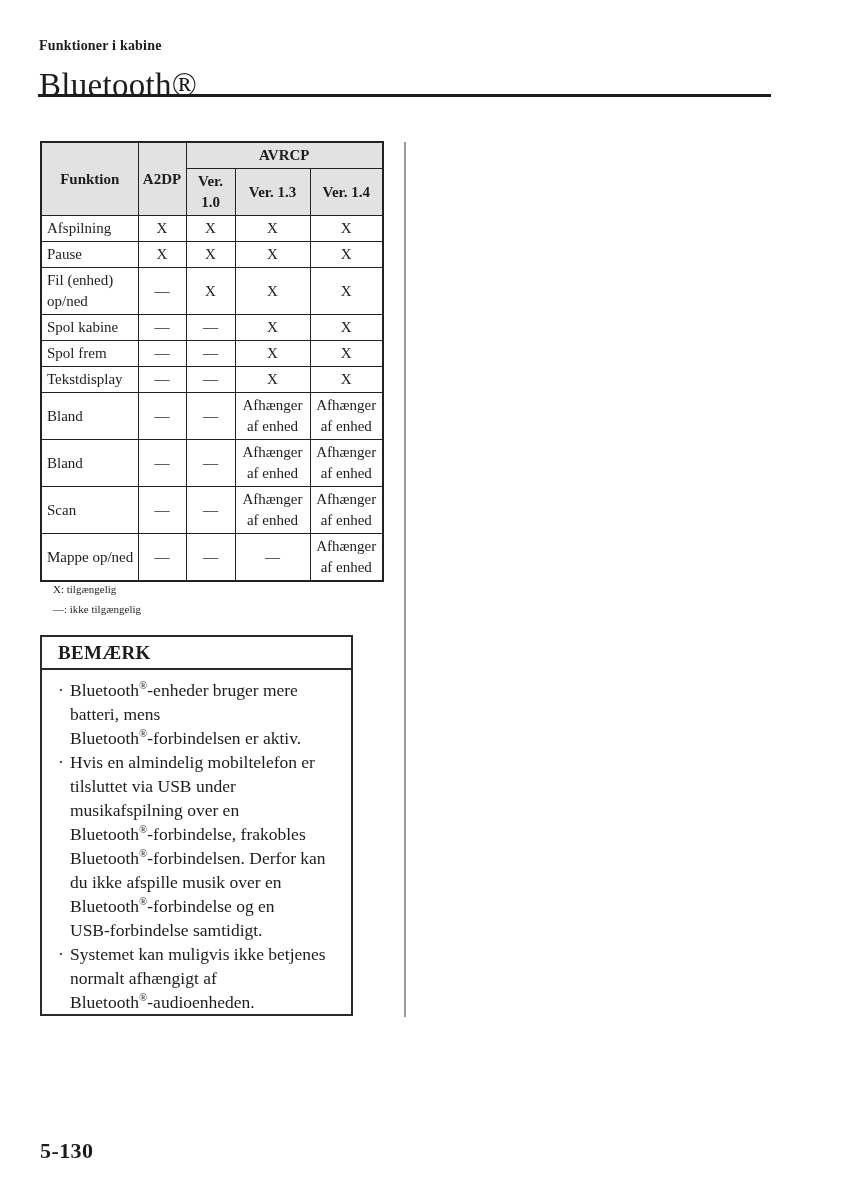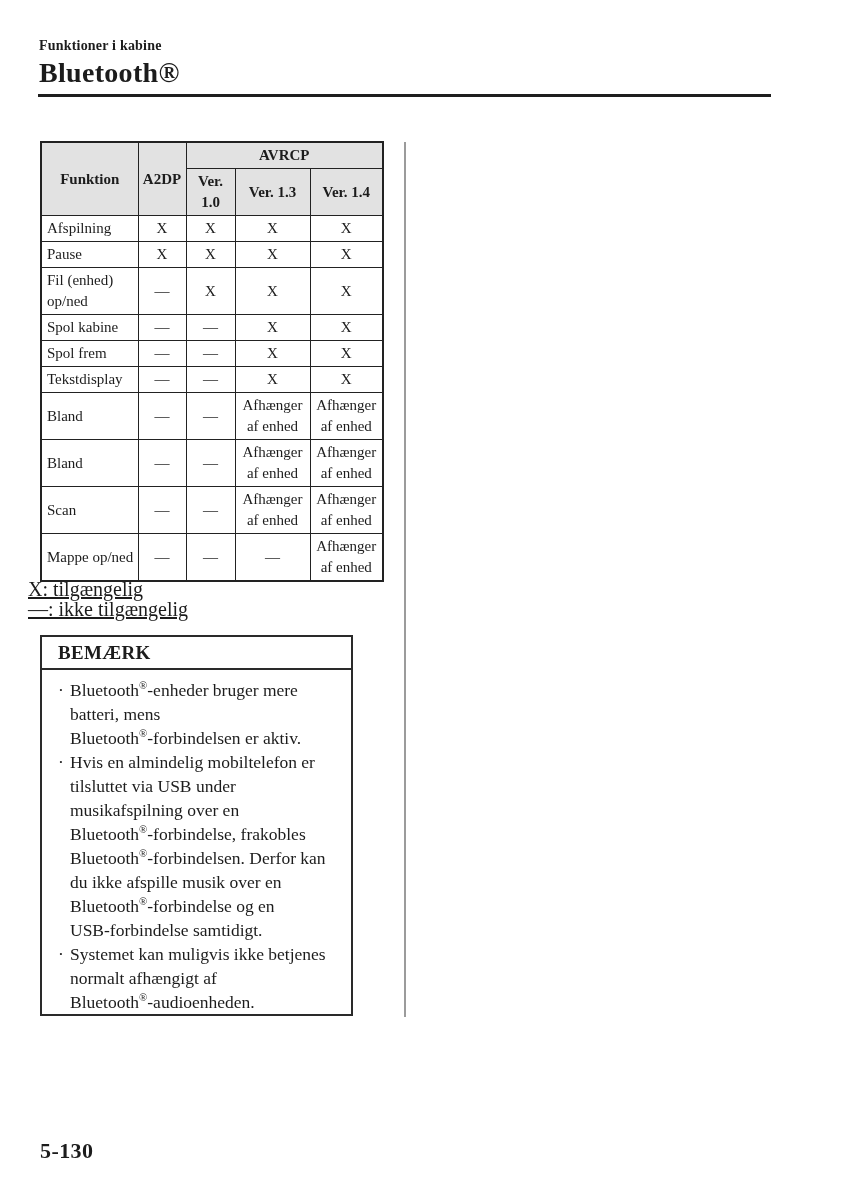--- a/index.html
+++ b/index.html
@@ -8,21 +8,21 @@
     position: relative;
     background: #ffffff;
     color: #1c1c1c;
     font-family: "Liberation Serif", "DejaVu Serif", serif;
     overflow: hidden;
   }
 
   
   .page-header { position: absolute; left: 39px; top: 38px; width: 733px; }
   .breadcrumb { font-size: 14px; font-weight: bold; letter-spacing: 0.2px; }
-  .page-title { font-size: 28px; font-weight: bold; margin-top: 3px; letter-spacing: 0.3px; }
+  .page-title { font-size: 33px; font-weight: normal; margin-top: 13px; letter-spacing: 0.3px; }
   .title-rule { position: absolute; left: 38px; top: 94px; width: 733px; height: 3px; background: #1e1e1e; }
 
   
   .col-divider { position: absolute; left: 404px; top: 142px; width: 2px; height: 875px; background: #9b9b9b; }
 
   
   .bt-table-wrap { position: absolute; left: 40px; top: 141px; }
   table.bt-table {
     border-collapse: collapse;
     table-layout: fixed;
@@ -37,21 +37,21 @@
     font-family: Liberation Serif, serif;
   }
   table.bt-table { border: 2px solid #222222; }
   table.bt-table thead th { background: #e2e2e2; font-weight: bold; text-align: center; padding: 2px 2px; }
   table.bt-table td { padding: 2px 3px; text-align: center; }
   table.bt-table td.fn-cell { text-align: left; padding-left: 5px; padding-right: 2px; }
   table.bt-table thead tr.h1 th { height: 26px; }
   table.bt-table tbody tr { height: 26px; }
 
   
-  .legend { position: absolute; left: 28px; top: 579px; font-size: 20px; line-height: 20px; text-decoration: underline; }
+  .legend { position: absolute; left: 53px; top: 579px; font-size: 11px; line-height: 20px; }
 
   
   .note-box {
     position: absolute; left: 40px; top: 635px; width: 313px;
     border: 2px solid #2a2a2a;
     background: #ffffff;
   }
   .note-title {
     font-size: 19px; font-weight: bold;
     padding: 5px 10px 4px 16px;

